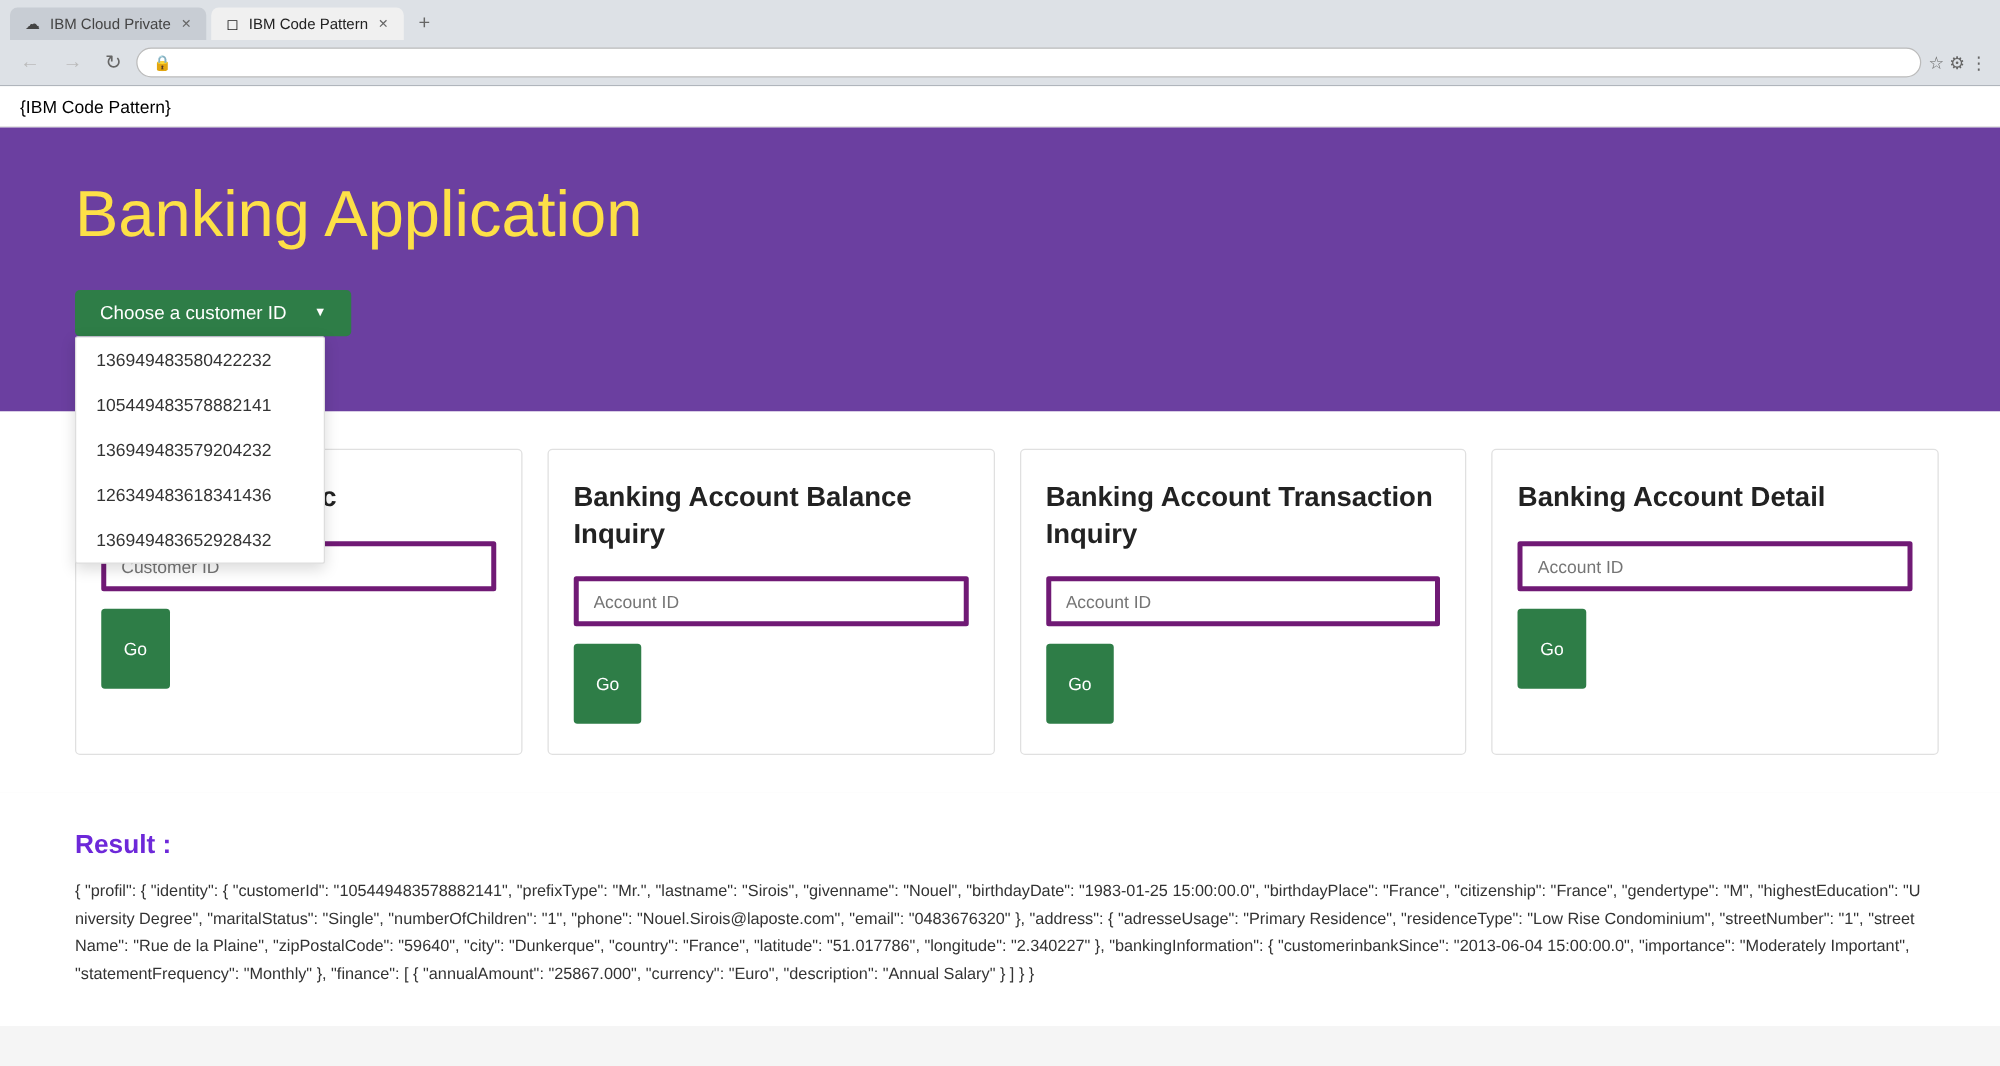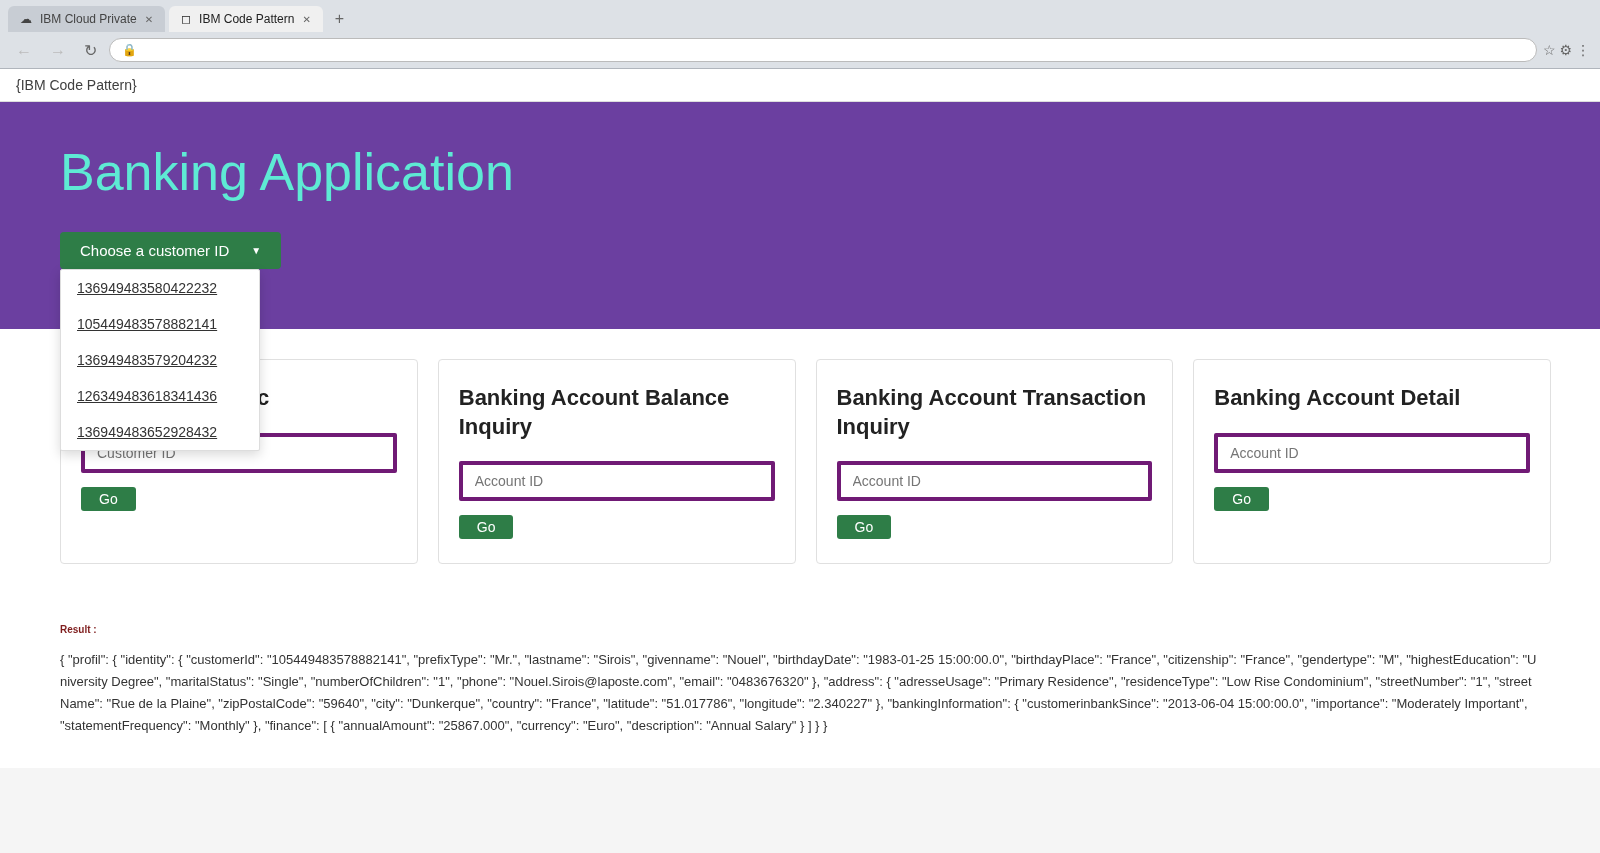--- a/index.html
+++ b/index.html
@@ -87,34 +87,34 @@
       font-size: 14px;
       color: #666;
       cursor: pointer;
     }
 
     
     .page-title-bar {
       background: white;
       padding: 8px 16px;
       font-size: 14px;
-      color: #404040;
+      color: #000000;
       border-bottom: 1px solid #ddd;
     }
 
     
     .hero {
       background: #6b3fa0;
       padding: 40px 60px 60px;
       position: relative;
     }
     .hero-title {
       font-size: 52px;
       font-weight: 300;
-      color: #5eead4;
+      color: #fde047;
       margin-bottom: 30px;
     }
     .dropdown-wrapper {
       position: relative;
       display: inline-block;
     }
     .dropdown-btn {
       background: #2e7d47;
       color: white;
       border: none;
@@ -139,21 +139,20 @@
       z-index: 100;
       min-width: 200px;
       box-shadow: 0 4px 12px rgba(0,0,0,0.15);
     }
     .dropdown-item {
       padding: 10px 16px;
       font-size: 14px;
       color: #333;
       cursor: pointer;
       white-space: nowrap;
-      text-decoration: underline;
     }
 
     
     .cards-section {
       background: white;
       padding: 30px 0;
       display: flex;
       gap: 0;
       overflow: visible;
     }
@@ -182,36 +181,36 @@
       padding: 8px 12px;
       font-size: 14px;
       color: #999;
       margin-bottom: 14px;
       outline: none;
     }
     .go-btn {
       background: #2e7d47;
       color: white;
       border: none;
-      padding: 4px 18px;
+      padding: 24px 18px;
       font-size: 14px;
       border-radius: 3px;
       cursor: pointer;
     }
 
     
     .result-section {
       padding: 30px 60px;
       background: white;
     }
     .result-label {
       font-weight: bold;
-      font-size: 10px;
+      font-size: 21px;
       margin-bottom: 14px;
-      color: #7f1d1d;
+      color: #6d28d9;
     }
     .result-json {
       font-size: 13px;
       color: #333;
       line-height: 1.7;
       word-break: break-all;
     }
   </style>
 </head>
 <body>

